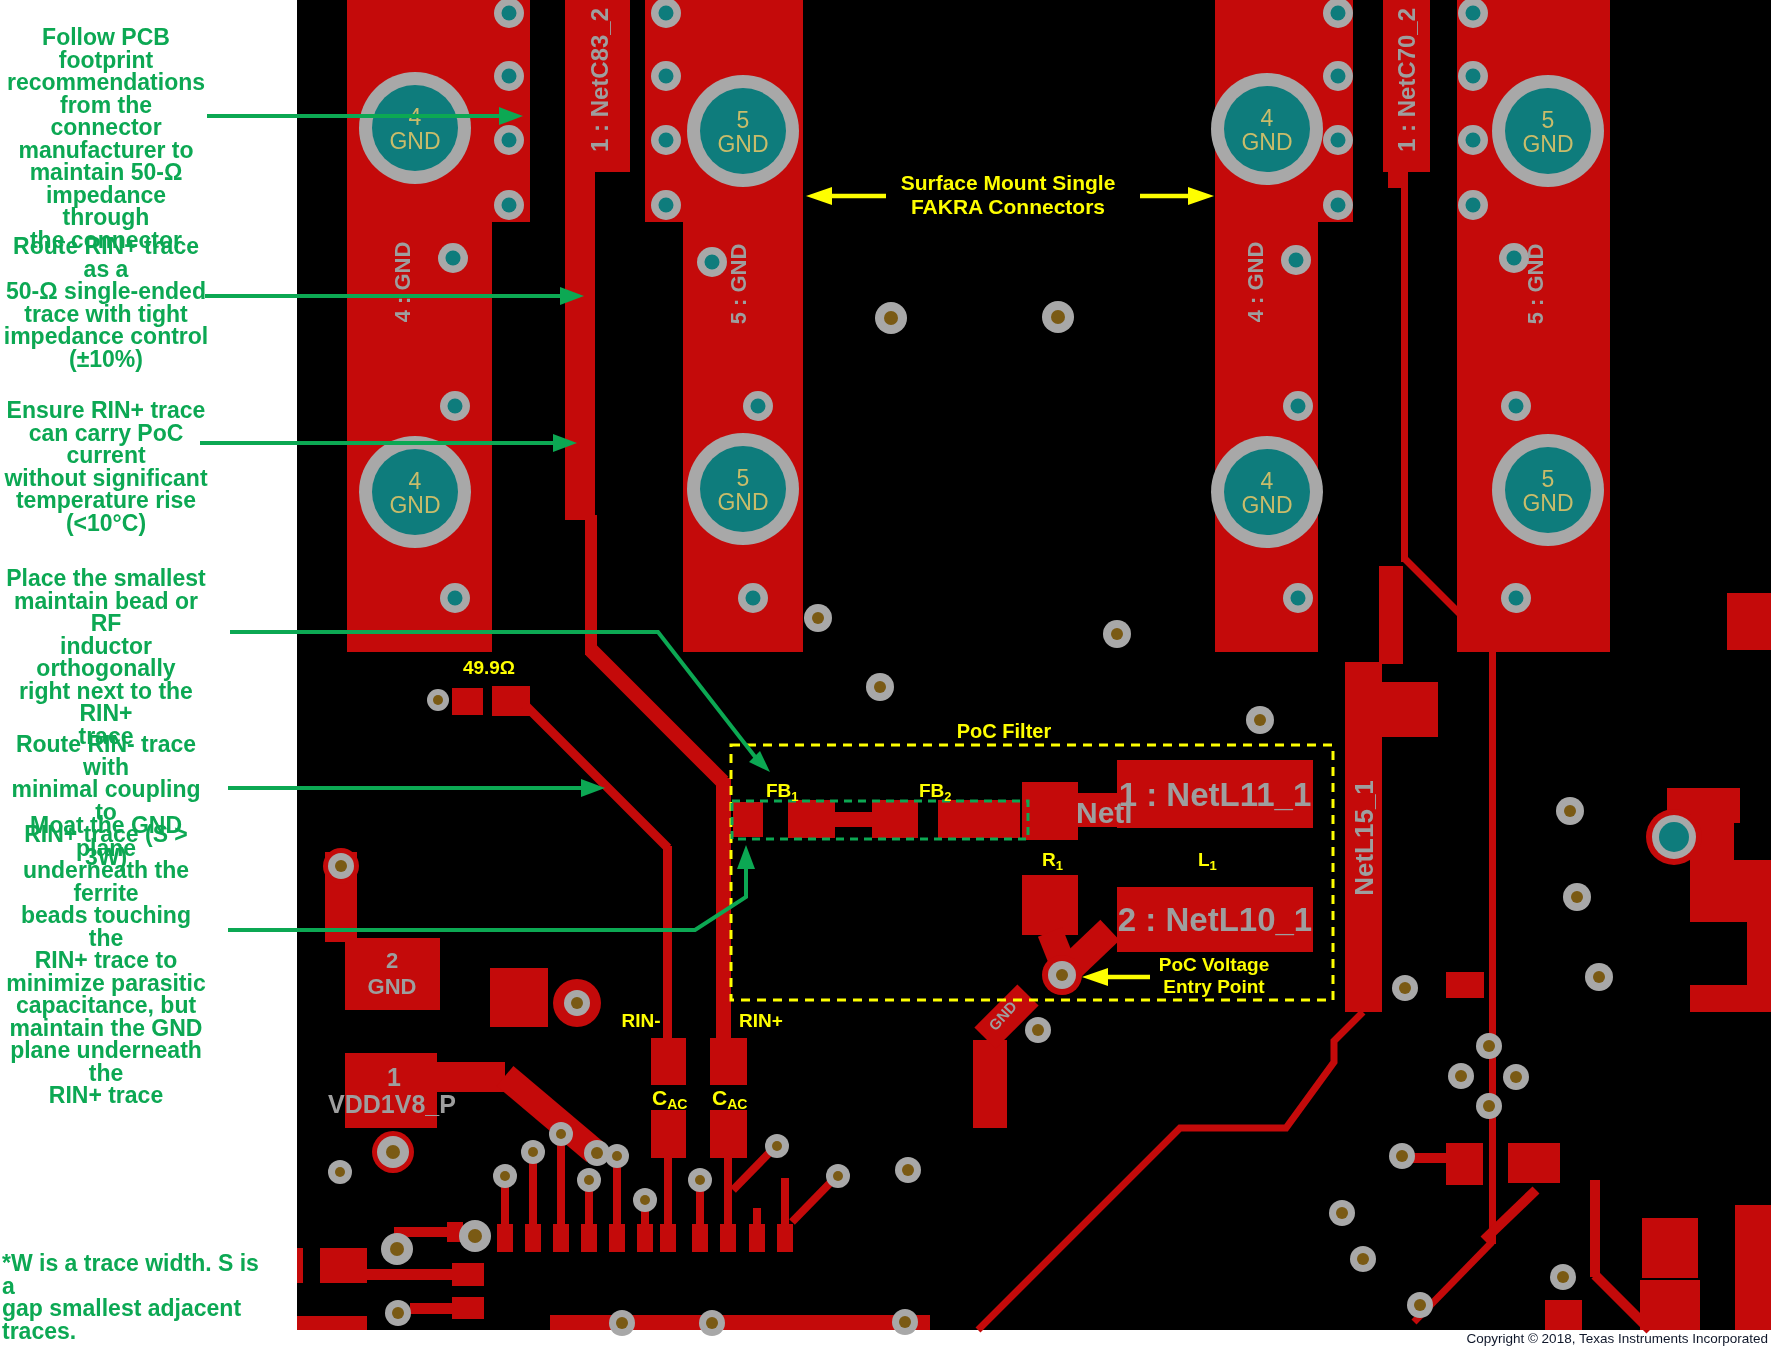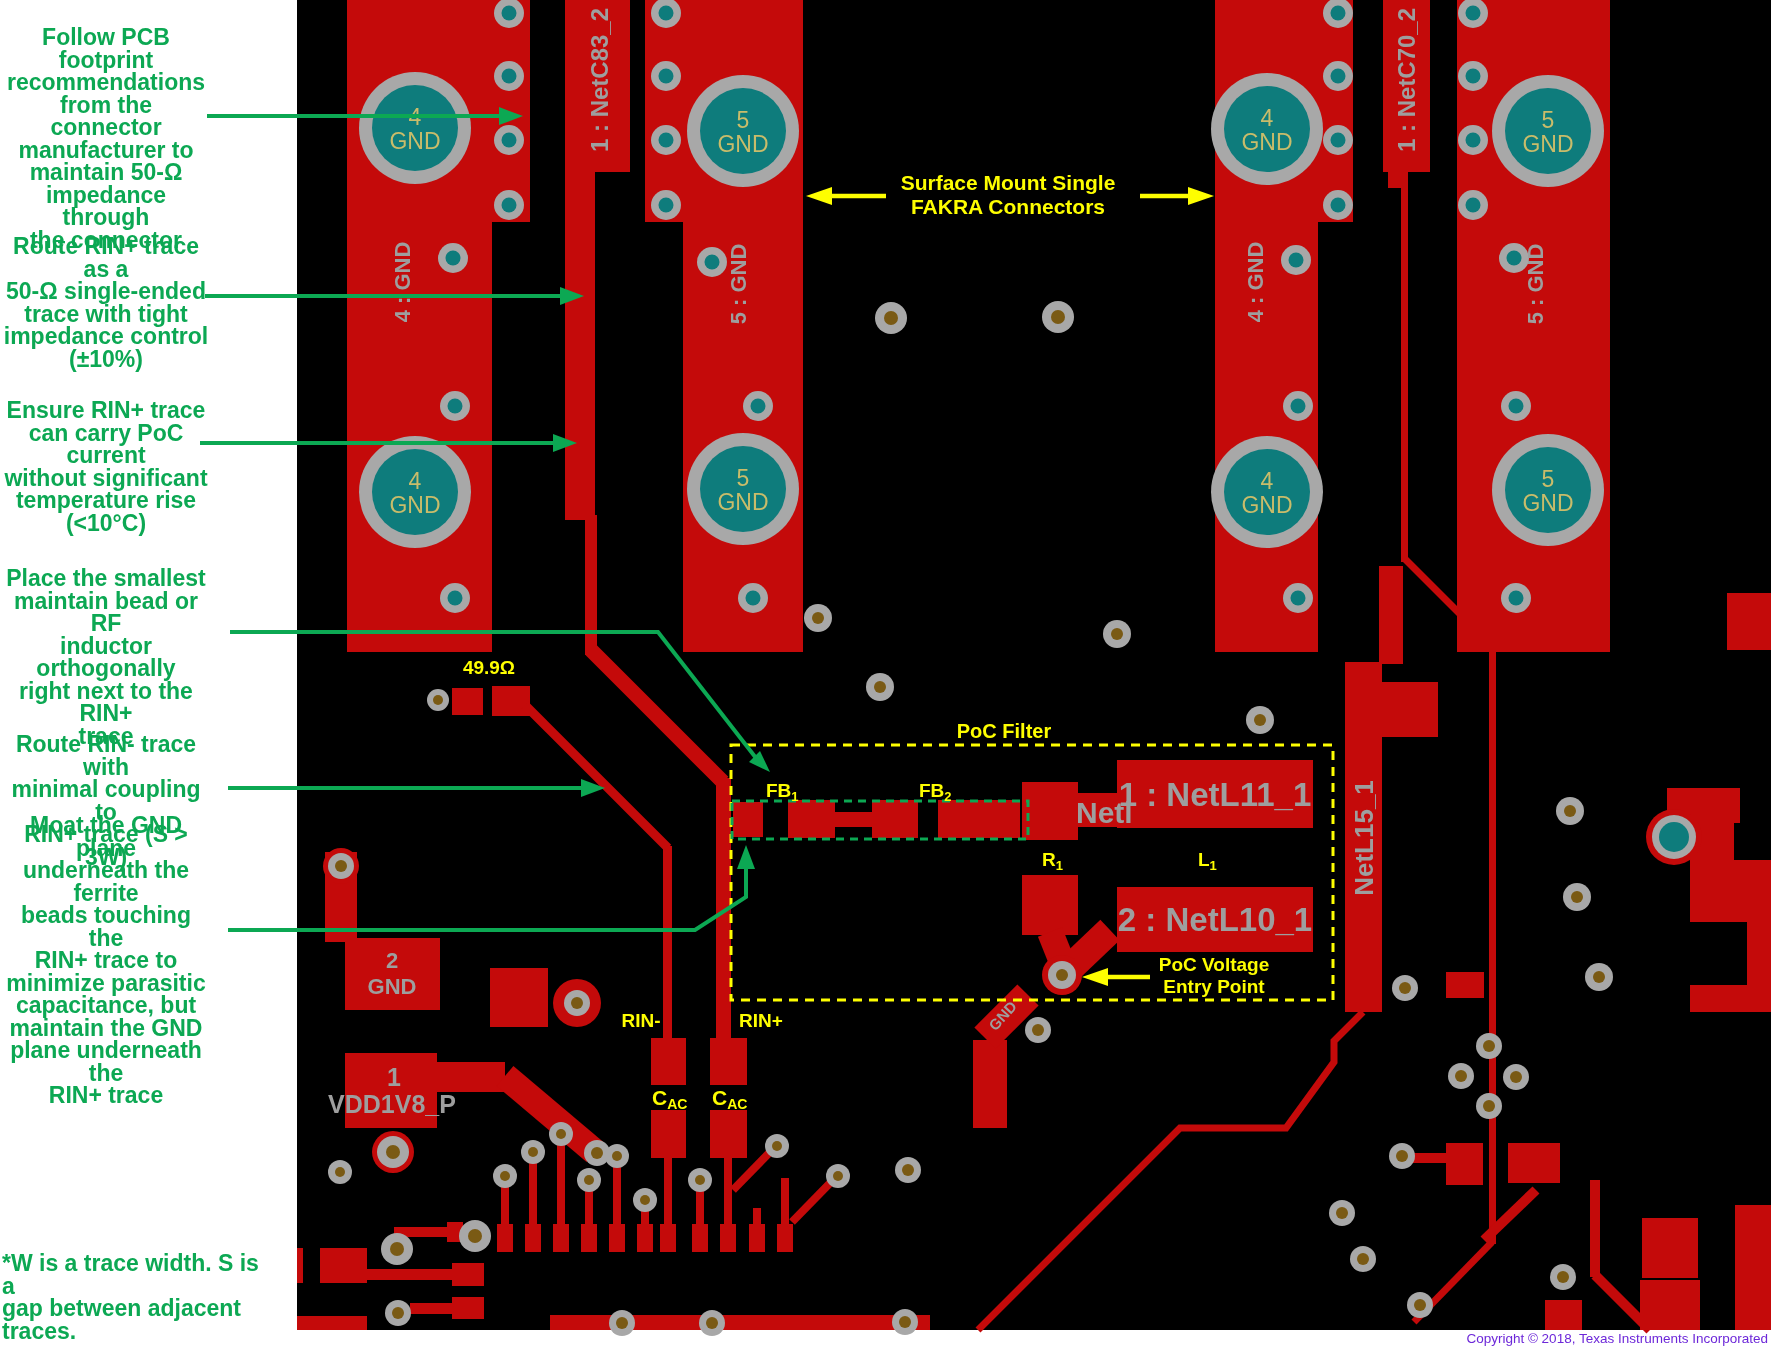--- a/index.html
+++ b/index.html
@@ -4,21 +4,21 @@
 <style>
   html,body{margin:0;padding:0;background:#fff;}
   .canvas{position:relative;width:1771px;height:1349px;background:#ffffff;overflow:hidden;
           font-family:"Liberation Sans", sans-serif;}
   svg{position:absolute;left:0;top:0;}
   .cu{fill:#C40A0A;}
   .cu-line{stroke:#C40A0A;fill:none;}
   .note{position:absolute;color:#0CA853;font-weight:bold;font-size:23px;line-height:22.5px;
         text-align:center;white-space:pre-line;}
   .note.left{text-align:left;}
-  .copyright{position:absolute;color:#6d28d9;font-size:13.5px;right:3px;top:1331px;}
+  .copyright{position:absolute;color:#0f172a;font-size:13.5px;right:3px;top:1331px;}
   text{font-family:"Liberation Sans",sans-serif;}
   .tg{fill:#9E9E9E;}
   .tk{fill:#C9BC6A;}
   .ty{fill:#FEFE00;font-weight:bold;}
   .gline{stroke:#0CA853;stroke-width:4;fill:none;}
   .ghead{fill:#0CA853;}
   .yline{stroke:#FEFE00;stroke-width:4.5;fill:none;}
   .yhead{fill:#FEFE00;}
 </style>
 </head>
@@ -550,18 +550,18 @@
 <div class="note" style="left:2px;top:814px;width:208px;">Moat the GND plane
 underneath the ferrite
 beads touching the
 RIN+ trace to
 minimize parasitic
 capacitance, but
 maintain the GND
 plane underneath the
 RIN+ trace</div>
 <div class="note left" style="left:2px;top:1252px;width:262px;">*W is a trace width.  S is a
-gap between adjacent
+gap smallest adjacent
 traces.</div>
 
 <div class="copyright">Copyright © 2018, Texas Instruments Incorporated</div>
 
 </div>
 
 </body></html>

